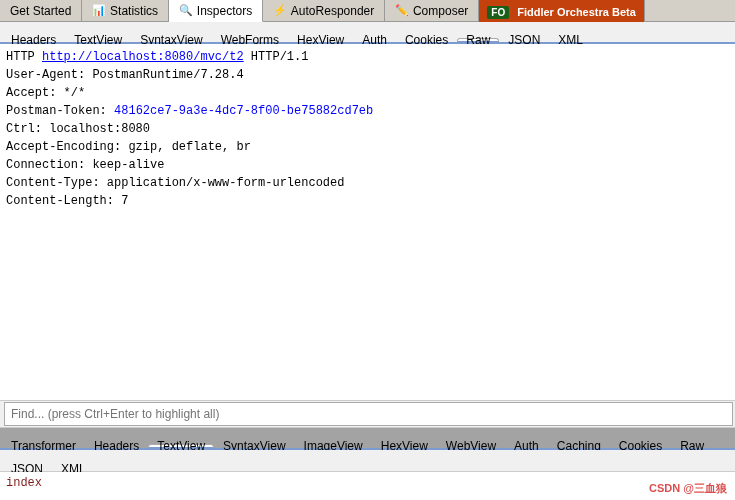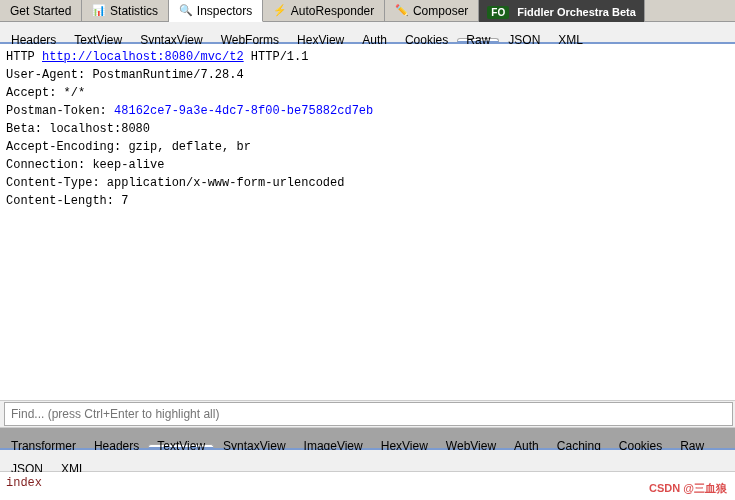--- a/index.html
+++ b/index.html
@@ -150,21 +150,21 @@
       bottom: 4px;
       right: 8px;
       font-size: 11px;
       color: #cc0000;
       font-weight: bold;
       opacity: 0.7;
       pointer-events: none;
     }
 
     .fiddler-tab {
-      background: #404040;
+      background: #c2410c;
       color: #fff;
       padding: 12px 8px;
       font-weight: bold;
       font-size: 11px;
     }
   </style>
 </head>
 <body>
 
 <div class="top-tabs">
@@ -228,21 +228,21 @@
 
 <div class="content-area">
   <div>
     <span>HTTP </span><a class="url-link" href="#">http://localhost:8080/mvc/t2</a><span> HTTP/1.1</span>
   </div>
   <div>User-Agent: PostmanRuntime/7.28.4</div>
   <div>Accept: */*</div>
   <div>
     Postman-Token: <span class="token-value">48162ce7-9a3e-4dc7-8f00-be75882cd7eb</span>
   </div>
-  <div>Beta: localhost:8080</div>
+  <div>Ctrl: localhost:8080</div>
   <div>Accept-Encoding: gzip, deflate, br</div>
   <div>Connection: keep-alive</div>
   <div>Content-Type: application/x-www-form-urlencoded</div>
   <div>Content-Length: 7</div>
   <div>&nbsp;</div>
 </div>
 
 <div class="find-bar">
   <input class="find-input" type="text" placeholder="Find... (press Ctrl+Enter to highlight all)" style="">
 </div>

